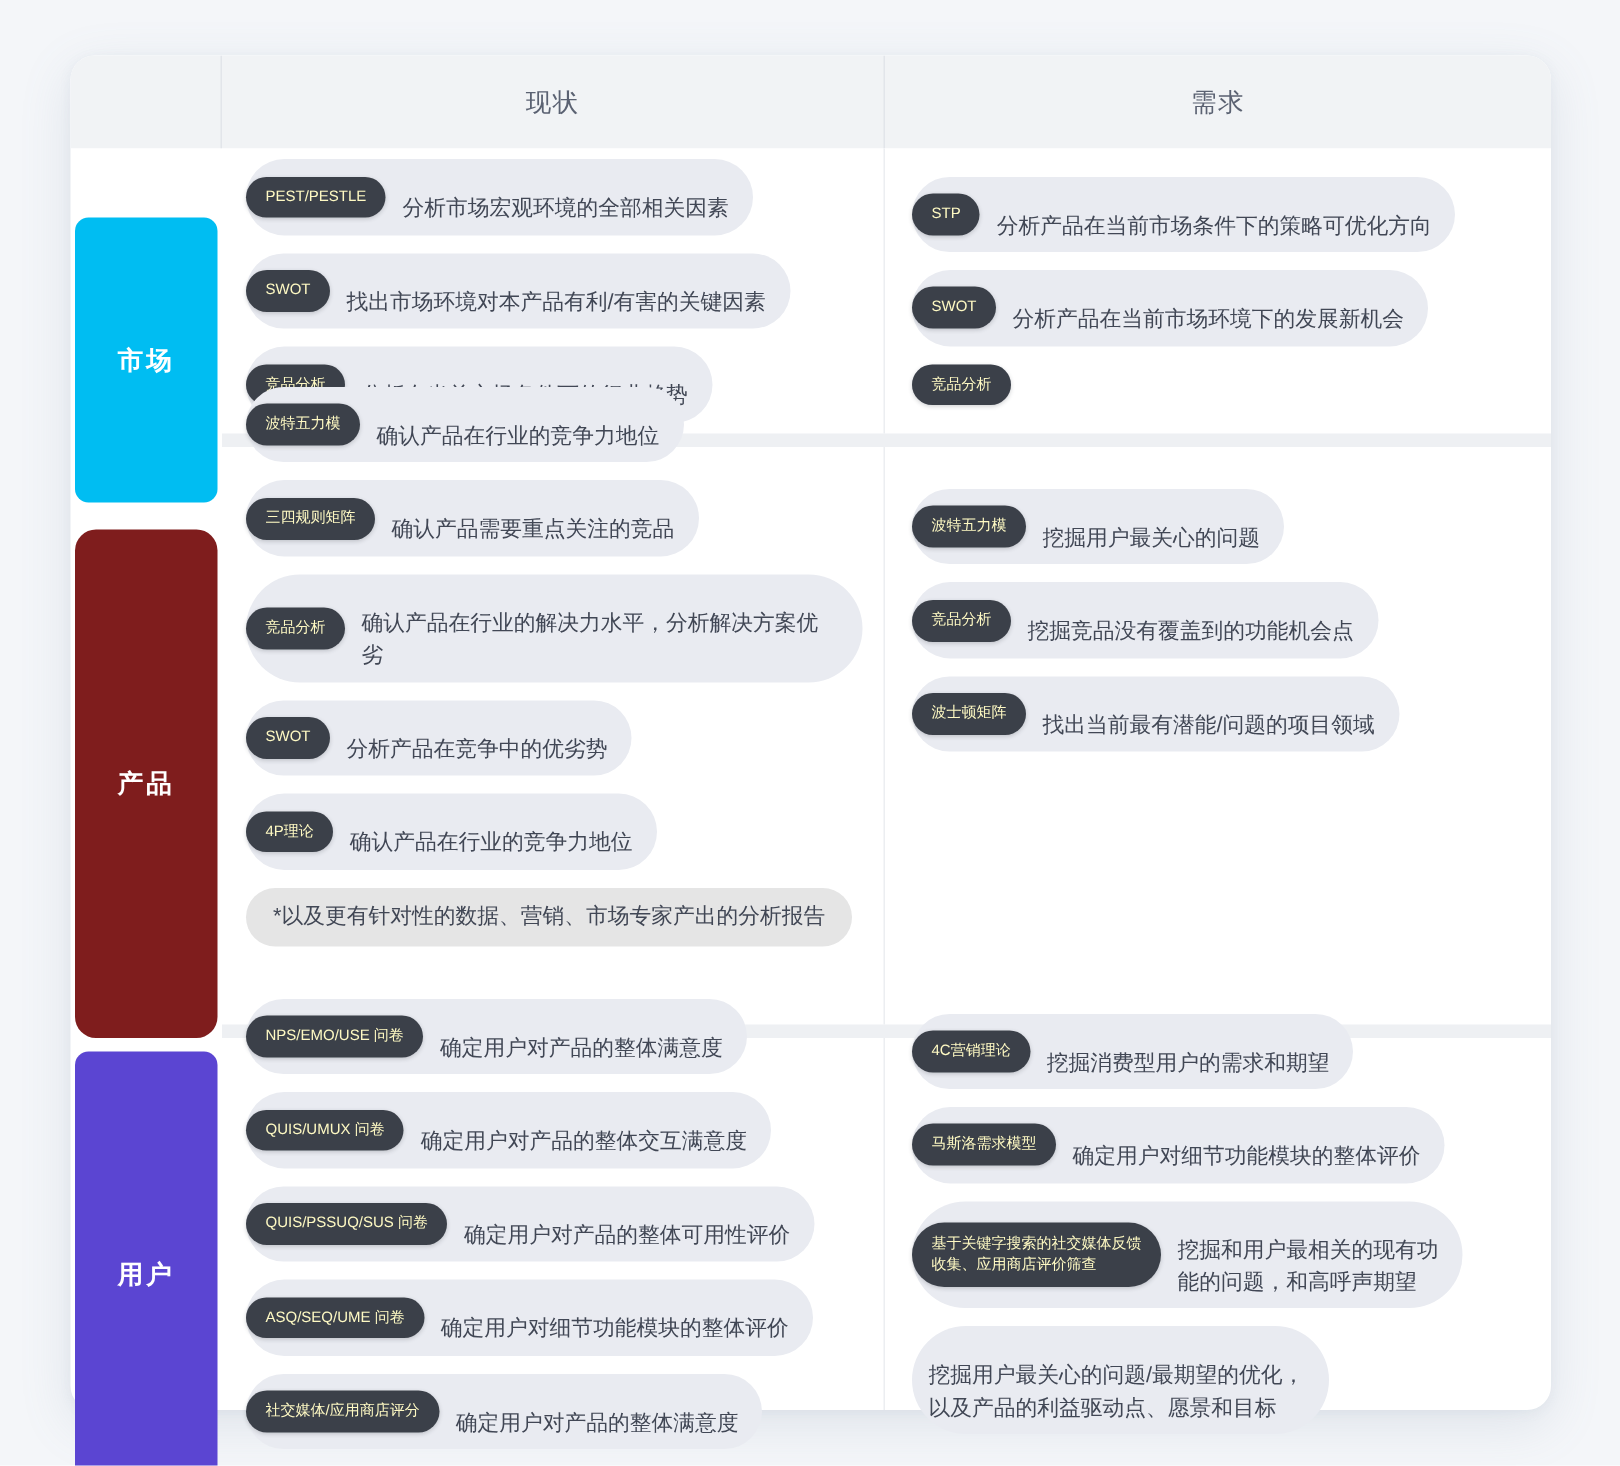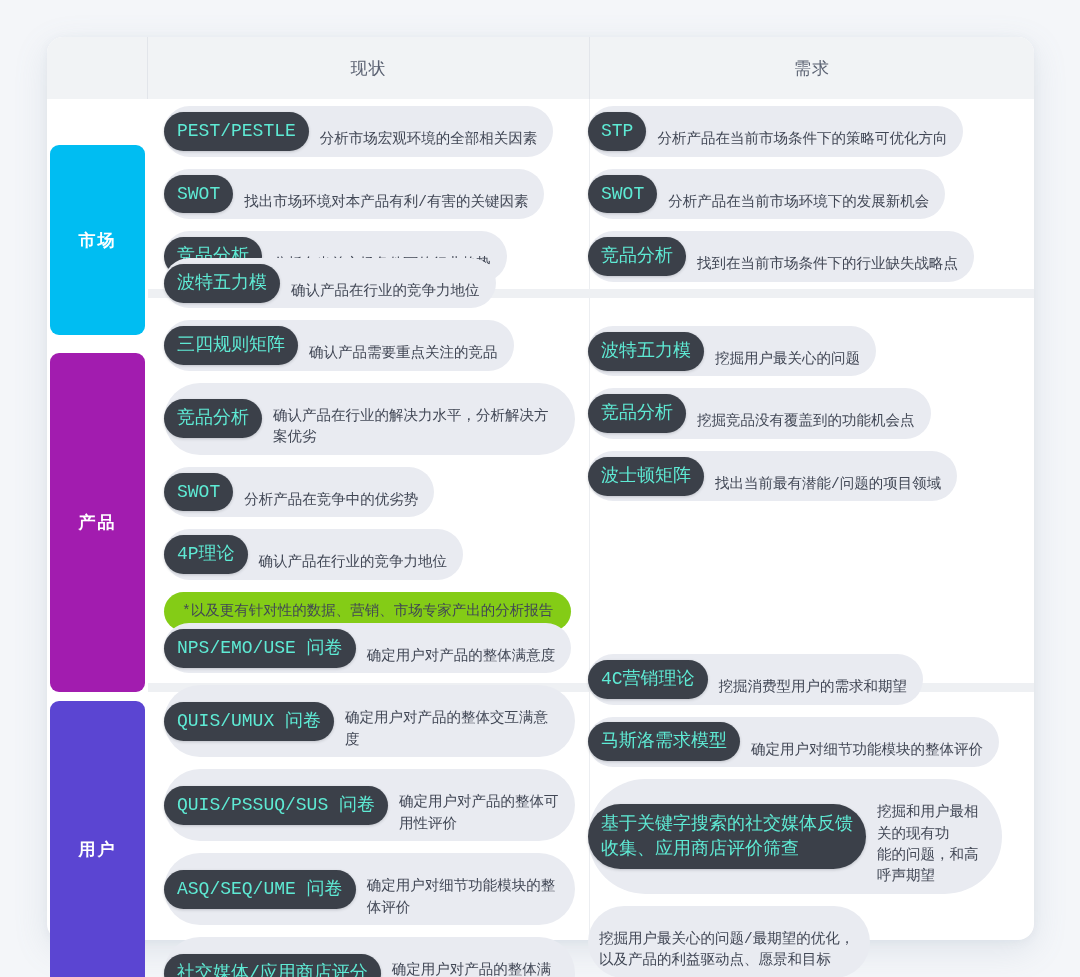--- a/index.html
+++ b/index.html
@@ -24,21 +24,20 @@
   .card {
     position: absolute;
     left: 47px;
     top: 37px;
     width: 987px;
     height: 903px;
     background: #ffffff;
     border-radius: 16px;
     box-shadow: 0 10px 34px rgba(120, 134, 160, 0.16),
                 0 2px 8px rgba(120, 134, 160, 0.08);
-    font-family: Liberation Mono, monospace;
   }
 
   
   .header-row {
     position: absolute;
     left: 0;
     top: 0;
     width: 987px;
     height: 62px;
     display: flex;
@@ -106,21 +105,21 @@
   .cat-product { top: 254px; height: 339px; }
   .cat-user    { top: 602px; height: 297px; }
 
   
   .cell {
     position: absolute;
     box-sizing: border-box;
     padding: 0;
   }
   .cell.left  { left: 101px;  width: 441px; }
-  .cell.right { left: 525px; width: 444px; }
+  .cell.right { left: 545px; width: 444px; }
 
   .r-market  { top: 0;   height: 190px; }
   .r-product { top: 199px; height: 293px; }
   .r-user    { top: 593px; height: 248px; }
 
   .cell-inner {
     position: absolute;
     left: 16px;
     right: 14px;
     top: 0;
@@ -135,40 +134,40 @@
     display: flex;
     align-items: center;
     align-self: flex-start;
     background: #e9ebf1;
     border-radius: 999px;
     margin: 6px 0;
     max-width: 100%;
   }
   .pill-badge {
     background: #3b4049;
-    color: #5eead4;
+    color: #fef9c3;
     border-radius: 999px;
-    font-size: 18px;
+    font-size: 10px;
     line-height: 1.38;
     padding: 7px 13px;
     white-space: pre-line;
     flex: 0 0 auto;
     box-shadow: 0 1px 3px rgba(45, 50, 60, 0.22);
   }
   .pill-badge.two-line { padding: 8px 13px; }
   .pill-text {
     color: #414755;
     font-size: 14.5px;
     line-height: 1.48;
     padding: 23px 16px 6px 11px;
     white-space: pre-line;
     flex: 1 1 auto;
   }
   .pill.note {
-    background: #84cc16;
+    background: #e5e5e5;
   }
   .pill.note .pill-text {
     padding: 9px 18px;
   }
 </style>
 </head>
 <body>
 
 <div class="stage">
   <div class="card">
@@ -184,21 +183,21 @@
       <div class="band-sep s1"></div>
       <div class="band-sep s2"></div>
 
       <div class="vdivider v1"></div>
       <div class="vdivider v2"></div>
       <div class="vdivider v3"></div>
 
       <div class="cat-tab cat-market" style="background: rgb(0, 189, 242);">
         <span>市场</span>
       </div>
-      <div class="cat-tab cat-product" style="background: #a21caf;">
+      <div class="cat-tab cat-product" style="background: #7f1d1d; border-radius: 14px;">
         <span>产品</span>
       </div>
       <div class="cat-tab cat-user" style="background: rgb(91, 69, 210);">
         <span>用户</span>
       </div>
 
       <div class="cell left r-market">
         <div class="cell-inner">
             <div class="pill">
               <span class="pill-badge">PEST/PESTLE</span>
@@ -219,21 +218,20 @@
             <div class="pill">
               <span class="pill-badge">STP</span>
               <span class="pill-text">分析产品在当前市场条件下的策略可优化方向</span>
             </div>
             <div class="pill">
               <span class="pill-badge">SWOT</span>
               <span class="pill-text">分析产品在当前市场环境下的发展新机会</span>
             </div>
             <div class="pill">
               <span class="pill-badge">竞品分析</span>
-              <span class="pill-text">找到在当前市场条件下的行业缺失战略点</span>
             </div>
           </div>
       </div>
 
       <div class="cell left r-product">
         <div class="cell-inner">
             <div class="pill">
               <span class="pill-badge">波特五力模</span>
               <span class="pill-text">确认产品在行业的竞争力地位</span>
             </div>

